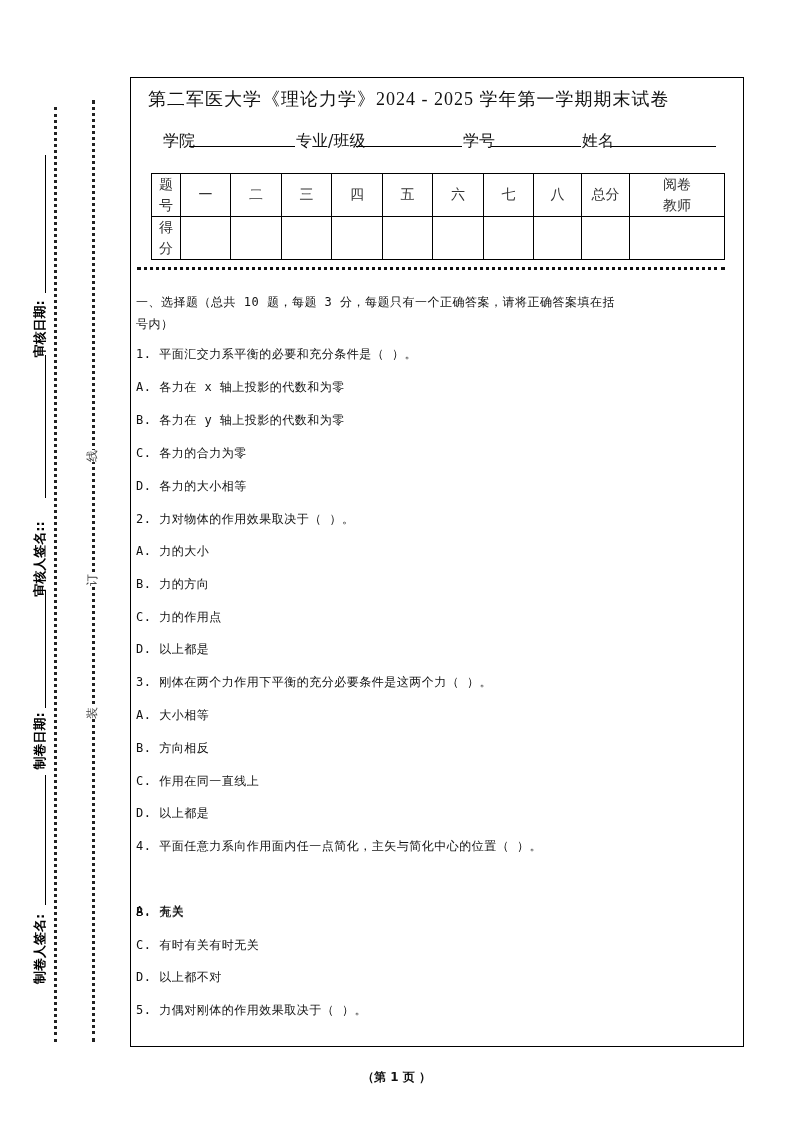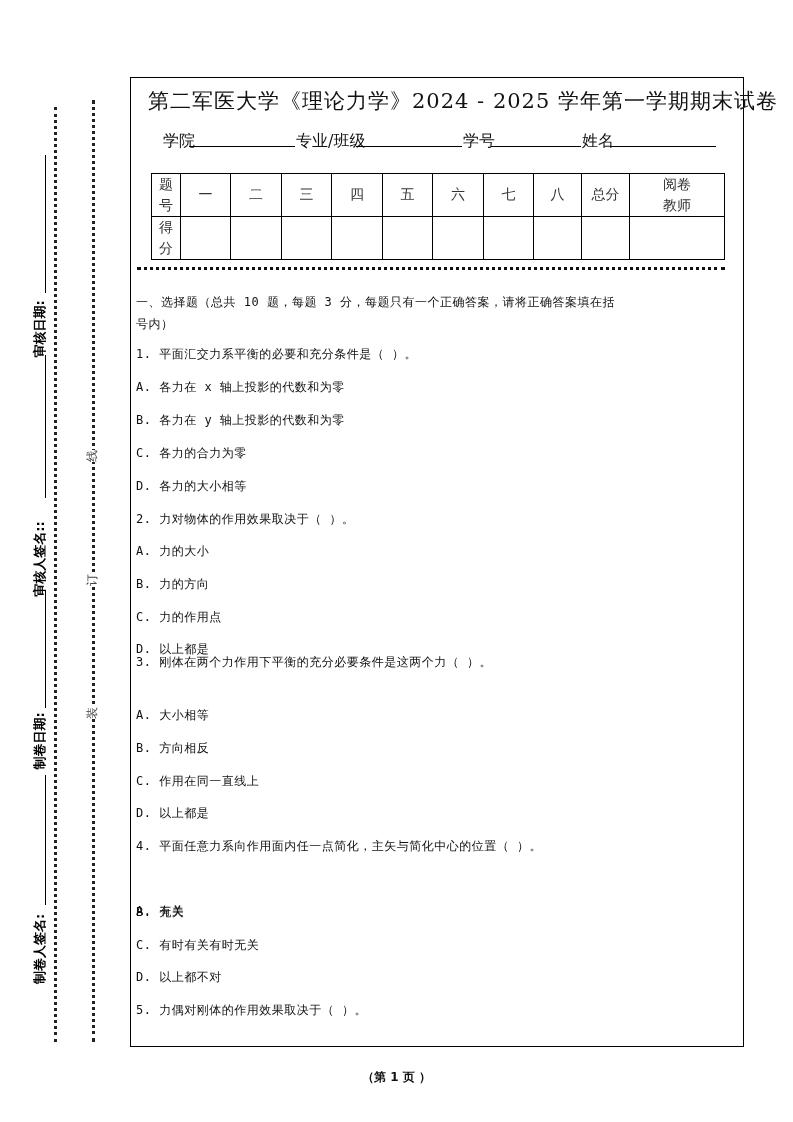--- a/index.html
+++ b/index.html
@@ -11,22 +11,22 @@
   .margin-label { position:absolute; transform:rotate(-90deg); transform-origin:center center;
                   white-space:nowrap; font-family:"DejaVu Sans", sans-serif; font-weight:bold;
                   font-size:13px; color:#000; }
   .margin-rule { position:absolute; width:0; border-left:1px solid #000; }
   .bind-char { position:absolute; font-size:12px; color:#444; background:#fff;
                transform:rotate(-90deg); font-family:"DejaVu Sans", sans-serif; line-height:14px; }
 
   
   .frame { position:absolute; left:130px; top:77px; width:614px; height:970px;
            border:1.5px solid #000; box-sizing:border-box; }
-  .title { position:absolute; left:148px; top:87px; width:585px; font-size:21px;
-           letter-spacing:1px; white-space:nowrap; }
+  .title { position:absolute; left:148px; top:87px; width:585px; font-size:18px;
+           letter-spacing:1px; white-space:nowrap;font-family:Liberation Serif, serif; }
   .info { position:absolute; top:131px; font-size:16px; white-space:nowrap; }
   .info-line { position:absolute; top:146px; height:0; border-top:1px solid #000; }
 
   table.score { position:absolute; left:151px; top:173px; border-collapse:collapse; }
   table.score td { border:1px solid #000; text-align:center; vertical-align:middle;
                    font-size:14px; padding:0; color:#333; }
   table.score td.vh { font-size:14px; line-height:21px; }
   .dotsep { position:absolute; left:137px; top:267px; width:588px; border-top:3px dotted #111; }
 
   .q { position:absolute; left:136px; font-family:"DejaVu Sans Mono", "Liberation Mono", monospace;
@@ -119,21 +119,21 @@
 <div class="q" style="top:412px;">B. 各力在 y 轴上投影的代数和为零</div>
 <div class="q" style="top:445px;">C. 各力的合力为零</div>
 <div class="q" style="top:478px;">D. 各力的大小相等</div>
 
 <div class="q" style="top:511px;text-align:center;">2. 力对物体的作用效果取决于（  ）。</div>
 <div class="q" style="top:543px;">A. 力的大小</div>
 <div class="q" style="top:576px;">B. 力的方向</div>
 <div class="q" style="top:609px;">C. 力的作用点</div>
 <div class="q" style="top:641px;">D. 以上都是</div>
 
-<div class="q" style="top:654px;">3. 刚体在两个力作用下平衡的充分必要条件是这两个力（  ）。</div>
+<div class="q" style="top:674px;">3. 刚体在两个力作用下平衡的充分必要条件是这两个力（  ）。</div>
 <div class="q" style="top:707px;">A. 大小相等</div>
 <div class="q" style="top:740px;">B. 方向相反</div>
 <div class="q" style="top:773px;">C. 作用在同一直线上</div>
 <div class="q" style="top:805px;">D. 以上都是</div>
 
 <div class="q" style="top:838px;">4. 平面任意力系向作用面内任一点简化，主矢与简化中心的位置（  ）。</div>
 <div class="q" style="top:871px;margin-top:32px;">A. 有关</div>
 <div class="q" style="top:904px;">B. 无关</div>
 <div class="q" style="top:937px;">C. 有时有关有时无关</div>
 <div class="q" style="top:969px;">D. 以上都不对</div>

